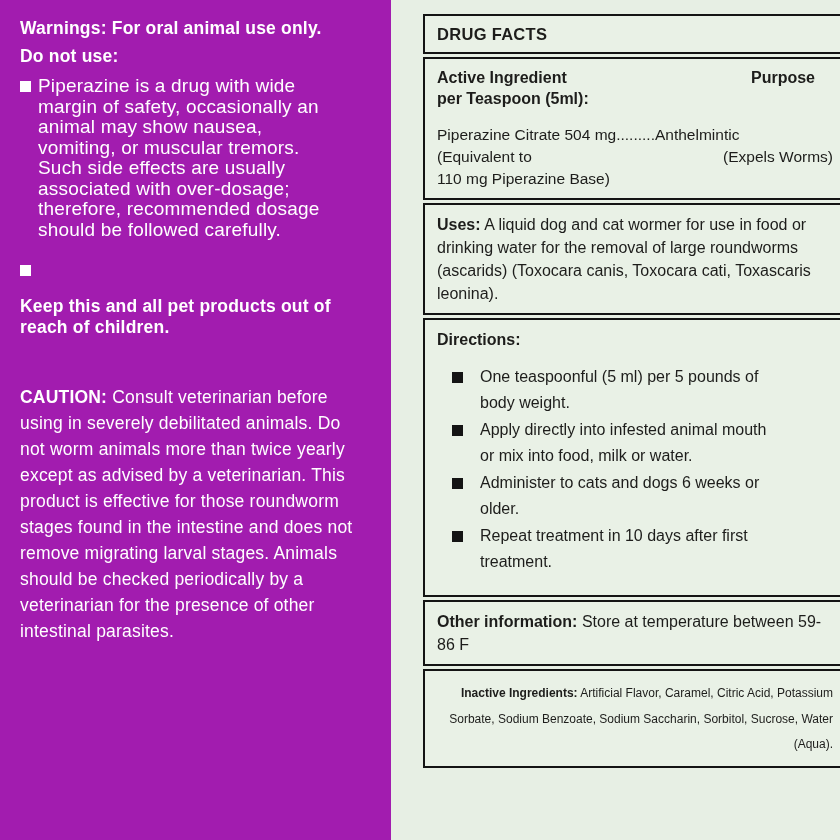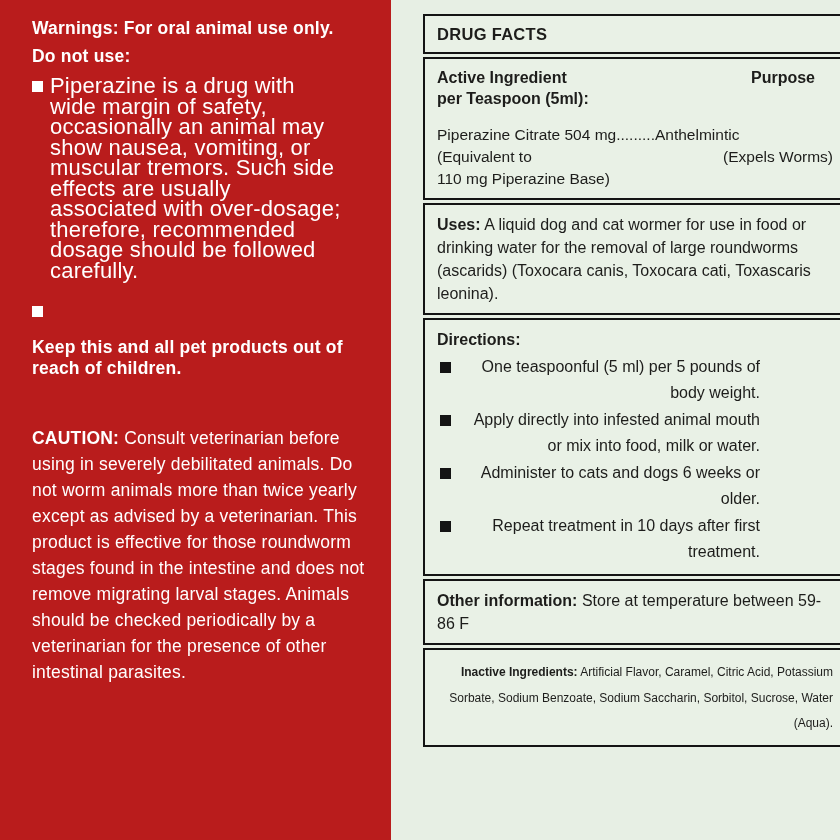--- a/index.html
+++ b/index.html
@@ -6,30 +6,30 @@
   body{
     width:840px;height:840px;position:relative;overflow:hidden;
     background:#e7efe4;
     font-family:"Liberation Sans", sans-serif;
     -webkit-font-smoothing:antialiased;
   }
 
   
   .left-panel{
     position:absolute;left:0;top:0;width:391px;height:840px;
-    background:#b91c1c;color:#ffffff;
+    background:#a21caf;color:#ffffff;
     box-sizing:border-box;
-    padding:16px 20px 0 32px;
+    padding:16px 20px 0 20px;
   }
   .w-title{font-weight:bold;font-size:17.5px;line-height:24px;letter-spacing:.2px;}
   .w-subtitle{font-weight:bold;font-size:17.5px;line-height:24px;margin-top:4px;letter-spacing:.2px;}
   .w-bullets{list-style:none;margin:8px 0 0 0;padding:0;}
   .w-bullets li{display:flex;align-items:flex-start;margin-bottom:20px;}
   .w-bullets .sq{flex:0 0 auto;width:11px;height:11px;background:#ffffff;margin:5px 7px 0 0;}
-  .w-bullets .txt{font-size:22px;line-height:20.5px;max-width:292px;letter-spacing:.2px;}
+  .w-bullets .txt{font-size:19px;line-height:20.5px;max-width:292px;letter-spacing:.2px;}
   .keep-text{font-weight:bold;font-size:17.5px;line-height:21px;margin-top:18px;max-width:330px;letter-spacing:.2px;}
   .caution{margin:46px 0 0 0;font-size:17.5px;line-height:26px;max-width:336px;letter-spacing:.2px;}
   .caution b{font-weight:bold;}
 
   
   .facts{
     position:absolute;left:423px;top:14px;width:424px;
     display:flex;flex-direction:column;gap:3px;
     color:#1d1d1b;
   }
@@ -48,21 +48,21 @@
     font-weight:bold;font-size:16px;line-height:21px;
   }
   .ingredient-line{font-size:15.5px;line-height:23px;white-space:nowrap;}
   .equiv-row{display:flex;justify-content:space-between;font-size:15.5px;line-height:22px;}
   .equiv-line2{font-size:15.5px;line-height:22px;}
 
   .para{font-size:16px;line-height:23px;}
   .para b{font-weight:bold;}
 
   .dir-title{font-weight:bold;font-size:16px;line-height:24px;margin-bottom:2px;}
-  .dir-list{list-style:none;margin:0;padding:0;text-align:right;}
+  .dir-list{list-style:none;margin:12px;padding:0;}
   .dir-list li{display:flex;align-items:flex-start;margin-bottom:1px;}
   .dir-list .sq{flex:0 0 auto;width:11px;height:11px;background:#141414;margin:8px 17px 0 3px;}
   .dir-list .txt{font-size:16px;line-height:26px;max-width:292px;}
 
   .inactive-para{font-size:12px;line-height:25.5px;padding-top:2px;text-align:right;}
   .ndc-box{text-align:right;font-weight:bold;font-size:16.5px;line-height:21px;padding:8px 12px;}
 </style>
 </head>
 <body>
 

